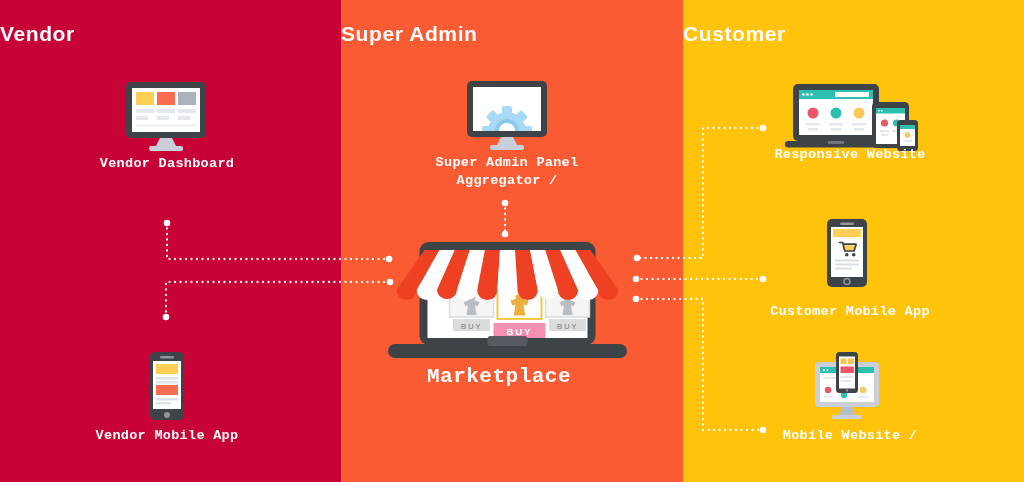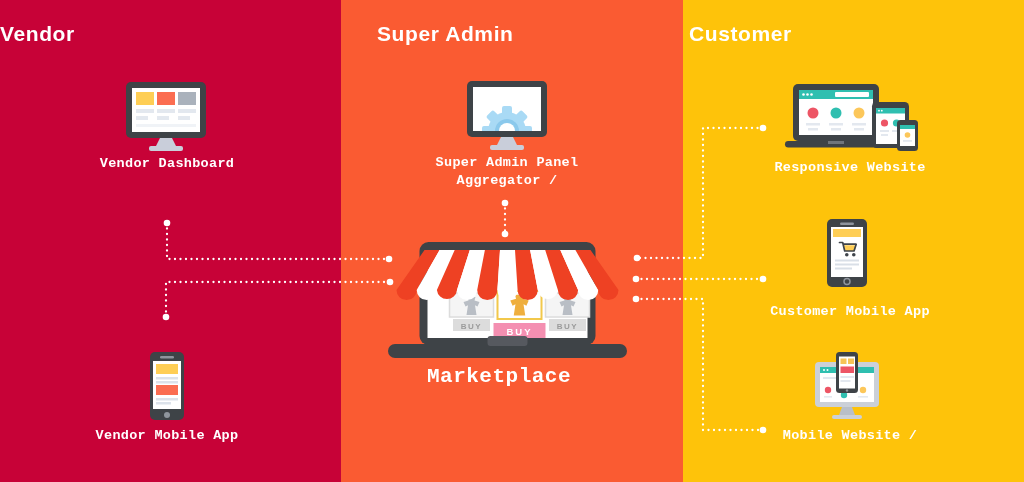--- a/index.html
+++ b/index.html
@@ -18,22 +18,22 @@
 </head>
 <body>
 
 <div class="canvas">
 
   <div class="column" style="left: 0px; width: 341px; background-color: rgb(199, 2, 55);"></div>
   <div class="column" style="left: 341px; width: 342px; background-color: rgb(250, 91, 50);"></div>
   <div class="column" style="left: 683px; width: 341px; background-color: rgb(254, 195, 10);"></div>
 
   <div class="col-heading" style="left:0;width:334px;">Vendor</div>
-  <div class="col-heading" style="left:341px;width:332px;padding-left:36px;">Super Admin</div>
-  <div class="col-heading" style="left:649px;width:334px;padding-left:40px;">Customer</div>
+  <div class="col-heading" style="left:341px;width:332px;">Super Admin</div>
+  <div class="col-heading" style="left:683px;width:334px;">Customer</div>
 
   <svg class="overlay" width="1024" height="482" viewBox="0 0 1024 482">
     <g stroke="#FFFFFF" stroke-width="2.3" fill="none" stroke-linecap="round" stroke-dasharray="0 5.5">
       <path d="M167,223 V259 H389"></path>
       <path d="M166,317 V282 H390"></path>
       <path d="M505,203 V234"></path>
       <path d="M763,128 H703 V258 H637"></path>
       <path d="M636,279 H763"></path>
       <path d="M636,299 H703 V430 H763"></path>
     </g>
@@ -196,21 +196,21 @@
     <rect x="100" y="48" width="9" height="2" fill="#E3E8EF"></rect>
       <rect x="112" y="48" width="9" height="2" fill="#E3E8EF"></rect>
     <rect x="101" y="52" width="7" height="2" fill="#E3E8EF"></rect>
 
     <rect x="117" y="38" width="21" height="31" rx="3.5" fill="#3E4347"></rect>
     <rect x="120" y="43" width="15" height="21" fill="#FFFFFF"></rect>
     <rect x="120" y="43" width="15" height="4" fill="#2FBFB0"></rect>
     <circle cx="127.5" cy="53" r="2.8" fill="#FCC75A"></circle>
     <rect x="123" y="58" width="9" height="1.8" fill="#E3E8EF"></rect>
   </svg>
-  <div class="item-label" style="left:683px;width:334px;top:159px;">Responsive Website</div>
+  <div class="item-label" style="left:683px;width:334px;top:146px;">Responsive Website</div>
 
   <svg class="icon-abs" style="left:824px;top:219px;" width="46" height="70" viewBox="0 0 46 70">
     <rect x="3" y="0" width="40" height="68" rx="5" fill="#3E4347"></rect>
     <rect x="16" y="3.5" width="14" height="2.5" rx="1.2" fill="#8F959D"></rect>
     <rect x="7" y="8" width="32" height="50" fill="#FFFFFF"></rect>
     <rect x="9" y="10" width="28" height="8" fill="#FECE55"></rect>
     <g>
       <polygon points="19.8,26.2 32.2,26.2 30.9,31.9 21.6,31.9" fill="#FECE55"></polygon>
       <path d="M15.5,23.5 h3.2 l2,8.5 h9.3 l2.2,-6.8 h-12.5" fill="none" stroke="#3F444B" stroke-width="1.7" stroke-linecap="round" stroke-linejoin="round"></path>
       <circle cx="22.8" cy="35.8" r="1.8" fill="#3F444B"></circle>

